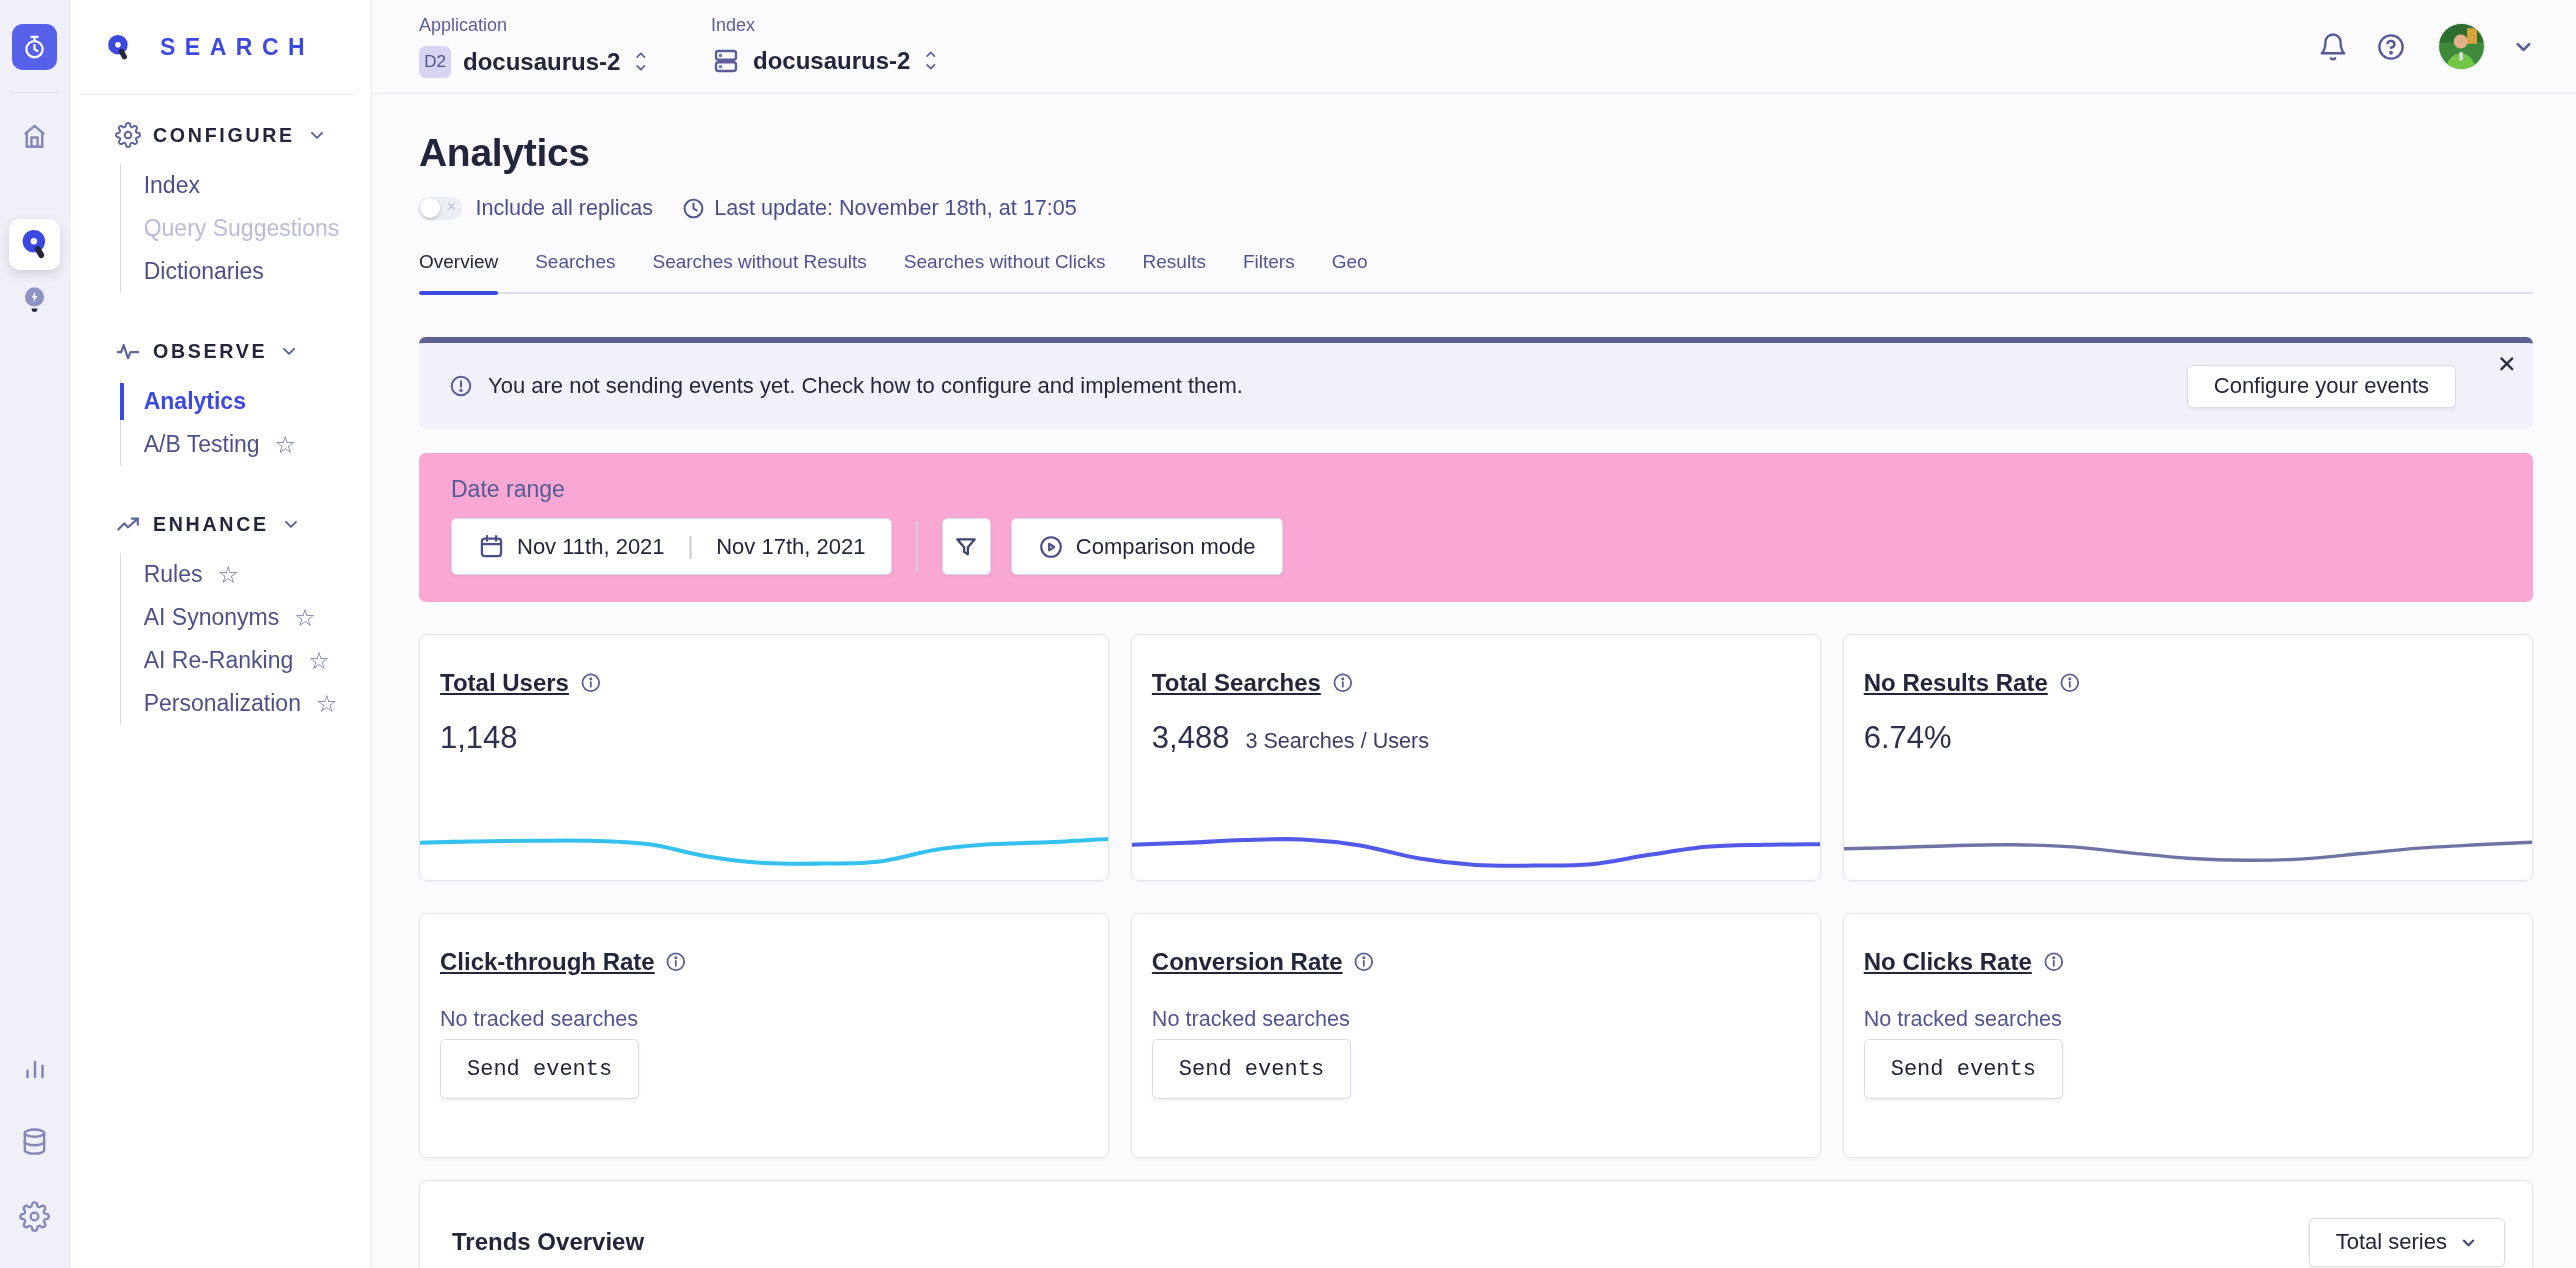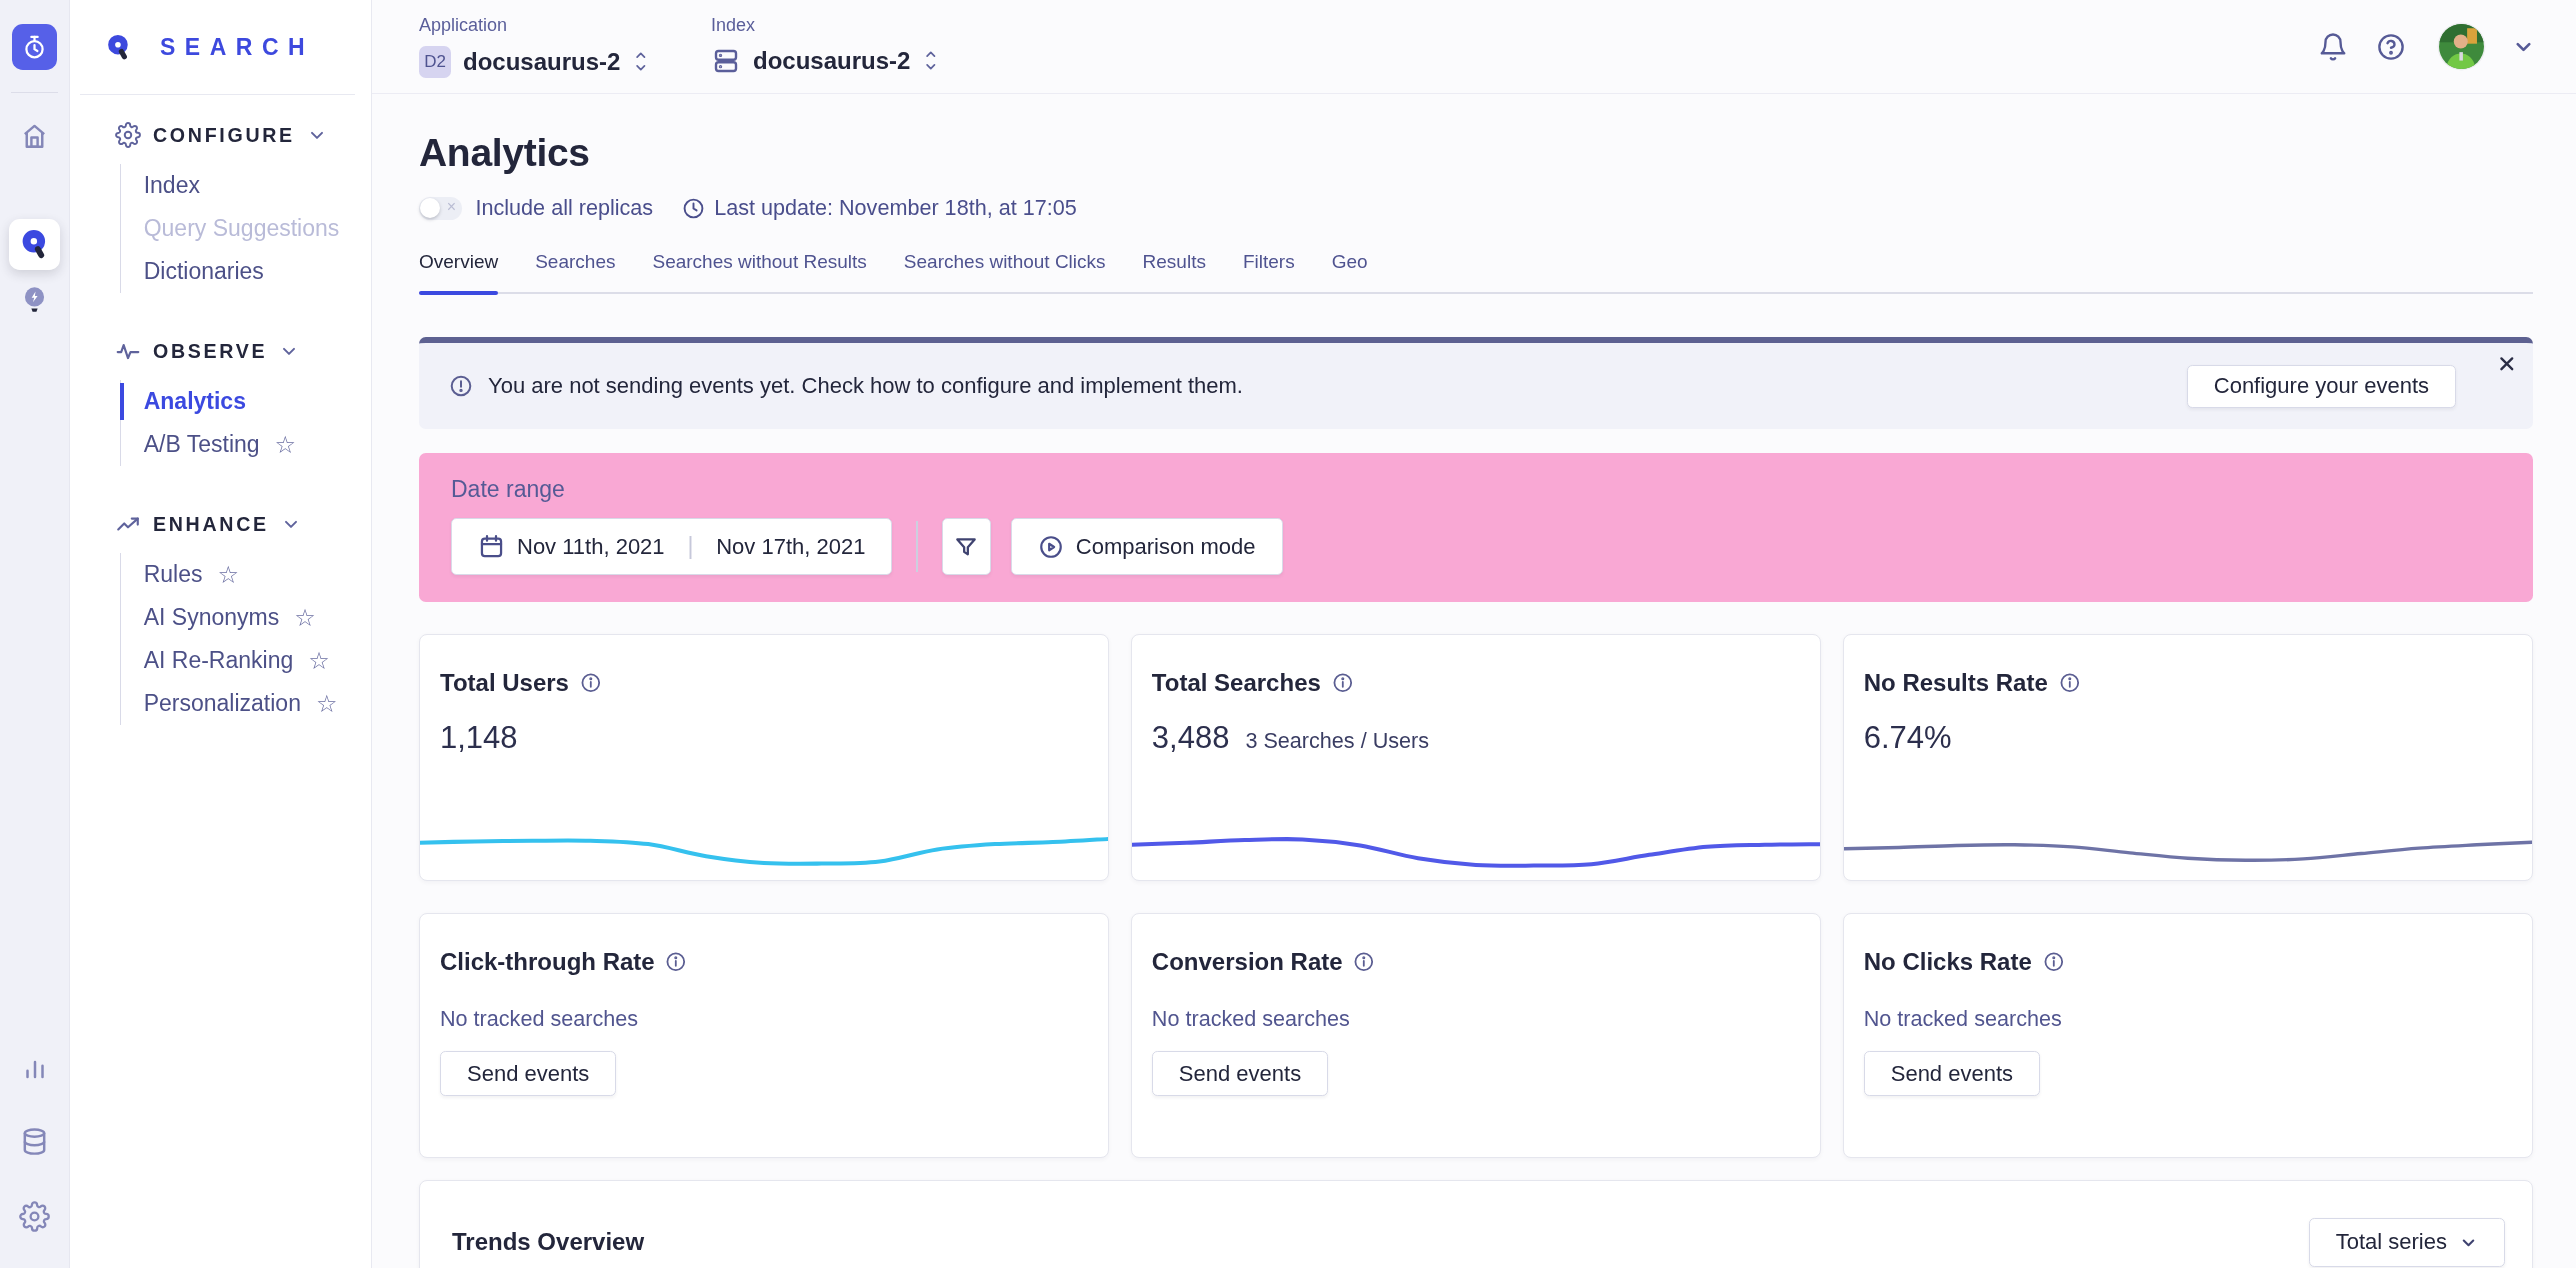--- a/index.html
+++ b/index.html
@@ -85,26 +85,26 @@
   .range-sep { color:#c6c8da; font-size:23px; padding:0 10.8px; }
   .vert-div { width:1.4px; height:51px; background:#cdcfdf; margin:0 24px; }
   .btn.square { width:49px; padding:0; justify-content:center; }
   .comparison { margin-left:20px; }
 
   .cards { display:grid; grid-template-columns:repeat(3,1fr); gap:21.6px; margin-top:32px; }
   .card { background:#fff; border:1.4px solid #e5e6ee; border-radius:8px; height:247px; position:relative;
           overflow:hidden; padding:34px 20px 0; box-shadow:0 1.4px 4px rgba(35,38,59,.04); }
   .card.r2 { height:245px; }
   .card-title-row { display:flex; align-items:center; gap:10.8px; }
-  .card-title { font-size:24px; font-weight:bold; color:#23263b; }
+  .card-title { font-size:24px; font-weight:bold; color:#23263b;text-decoration:underline; }
   .card-value-row { display:flex; align-items:baseline; gap:16px; margin-top:23px; }
   .card-value { font-size:31px; color:#2c2f4d; }
   .card-suffix { font-size:21.6px; color:#3a3d63; }
   .empty-text { font-size:21.6px; color:#51558f; margin-top:30px; }
-  .card .btn.send { margin-top:19px; height:45px; }
+  .card .btn.send { margin-top:7px; height:60px;font-family:Liberation Mono, monospace; }
   .spark { position:absolute; left:-2.7px; right:-2.7px; bottom:5.4px; height:47px; }
   .spark svg { width:100%; height:47px; display:block; }
 
   .trends { margin-top:21.6px; background:#fff; border:1.4px solid #e5e6ee; border-radius:8px 8px 0 0;
             height:203px; padding:37px 27px 0 32px; display:flex; align-items:center;
             box-shadow:0 1.4px 4px rgba(35,38,59,.04); align-items:flex-start; }
   .trends-row { width:100%; display:flex; align-items:center; justify-content:space-between; }
   .trends-title { font-size:24px; font-weight:bold; color:#23263b; }
   .btn.select { height:49px; }
   svg.ic { display:block; }

